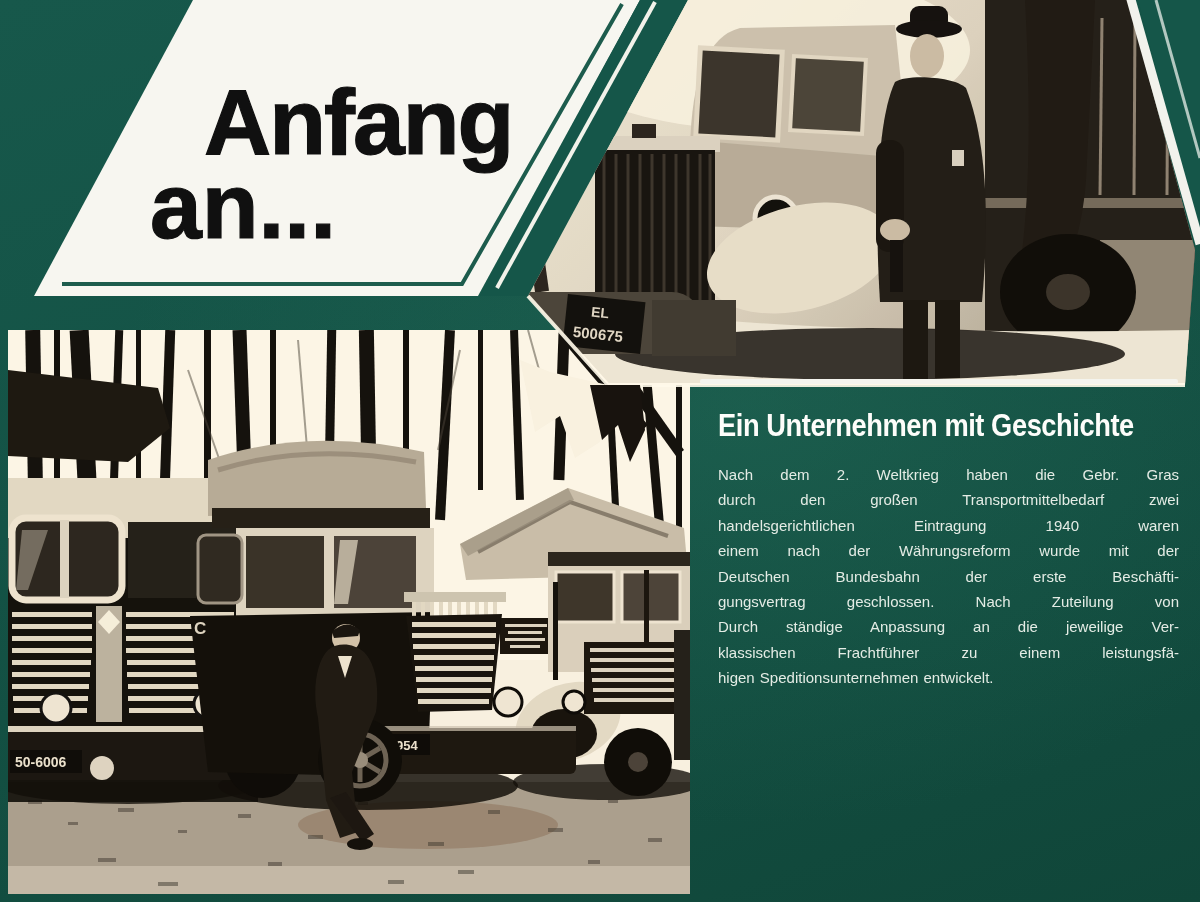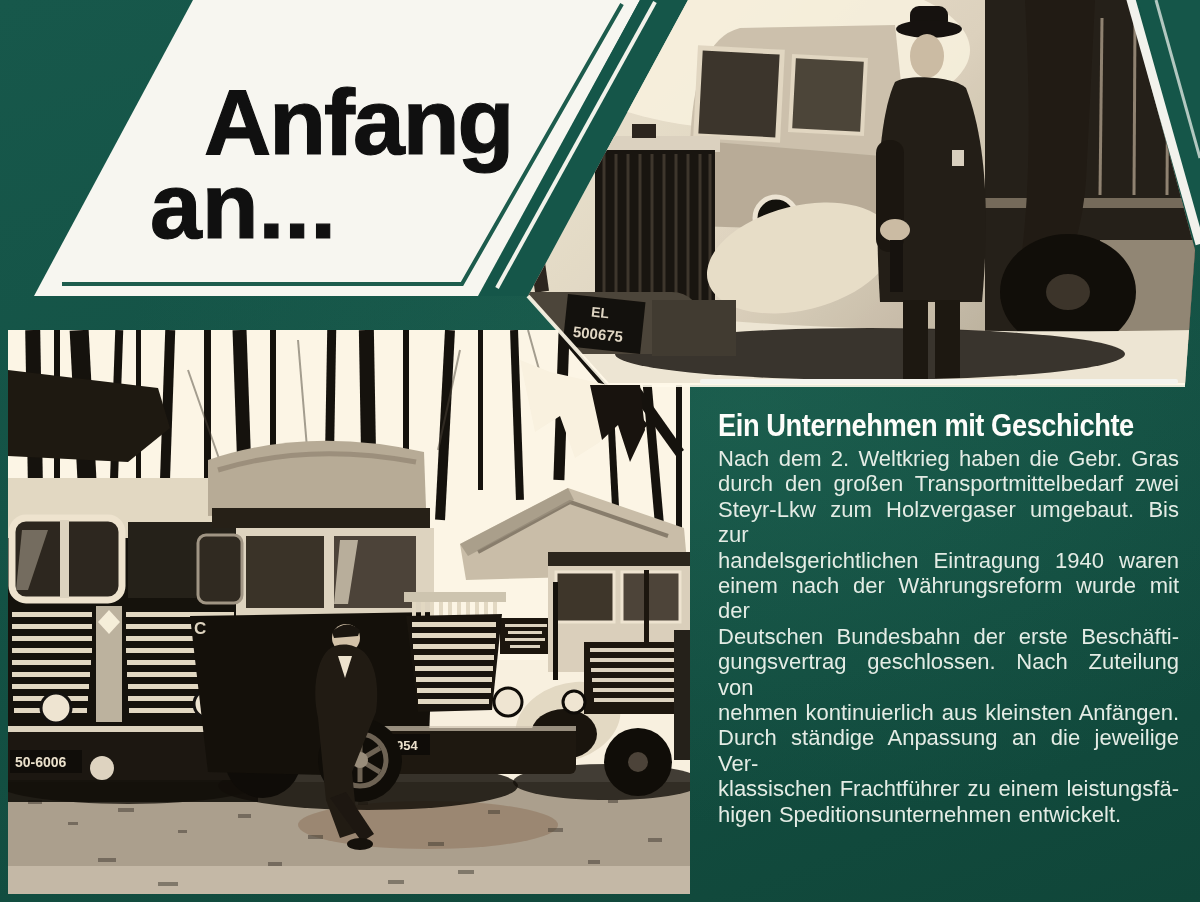--- a/index.html
+++ b/index.html
@@ -18,22 +18,22 @@
   .hl-anfang{left:204px; top:76px; font-size:93px;}
   .hl-an{left:150px; top:160px; font-size:93px; letter-spacing:0;}
   
   .history{position:absolute; left:700px; top:379px; width:480px; z-index:5;}
   .history .rule{width:478px; height:5px; background:#f4f4ee; border-radius:2px;}
   .history h1{
     margin:24px 0 0 18px; color:#fdfdfa; font-size:31px; font-weight:700;
     letter-spacing:-.5px; white-space:nowrap; transform:scaleX(.88);
     transform-origin:left center;
   }
-  .history .body{margin:2px 0 0 18px; width:461px; color:#e4ece5;
-    font-size:22px; line-height:25.4px; word-spacing:1px;}
+  .history .body{margin:18px 0 0 18px; width:461px; color:#e4ece5;
+    font-size:15px; line-height:25.4px; word-spacing:1px;}
   .history .body .line{text-align:justify; text-align-last:justify; white-space:normal;}
   .history .body .line:last-child{text-align-last:left;}
   svg text{font-family:"Liberation Sans", sans-serif;}
   .photo{filter:sepia(.12) contrast(1.03);}
 </style>
 </head>
 <body>
 
 <div class="page">
 
@@ -346,25 +346,23 @@
 
   <div class="headline hl-anfang">Anfang</div>
   <div class="headline hl-an">an...</div>
 
   <div class="history">
     <div class="rule"></div>
     <h1>Ein Unternehmen mit Geschichte</h1>
     <div class="body">
         <div class="line">Nach dem 2. Weltkrieg haben die Gebr. Gras</div>
         <div class="line">durch den großen Transportmittelbedarf zwei</div>
-        <div class="line">Steyr-Lkw zum Holzvergaser umgebaut. Bis zur</div>
         <div class="line">handelsgerichtlichen Eintragung 1940 waren</div>
         <div class="line">einem nach der Währungsreform wurde mit der</div>
         <div class="line">Deutschen Bundesbahn der erste Beschäfti-</div>
         <div class="line">gungsvertrag geschlossen. Nach Zuteilung von</div>
-        <div class="line">nehmen kontinuierlich aus kleinsten Anfängen.</div>
         <div class="line">Durch ständige Anpassung an die jeweilige Ver-</div>
         <div class="line">klassischen Frachtführer zu einem leistungsfä-</div>
         <div class="line">higen Speditionsunternehmen entwickelt.</div>
       </div>
   </div>
 
 </div>
 
 </body></html>

